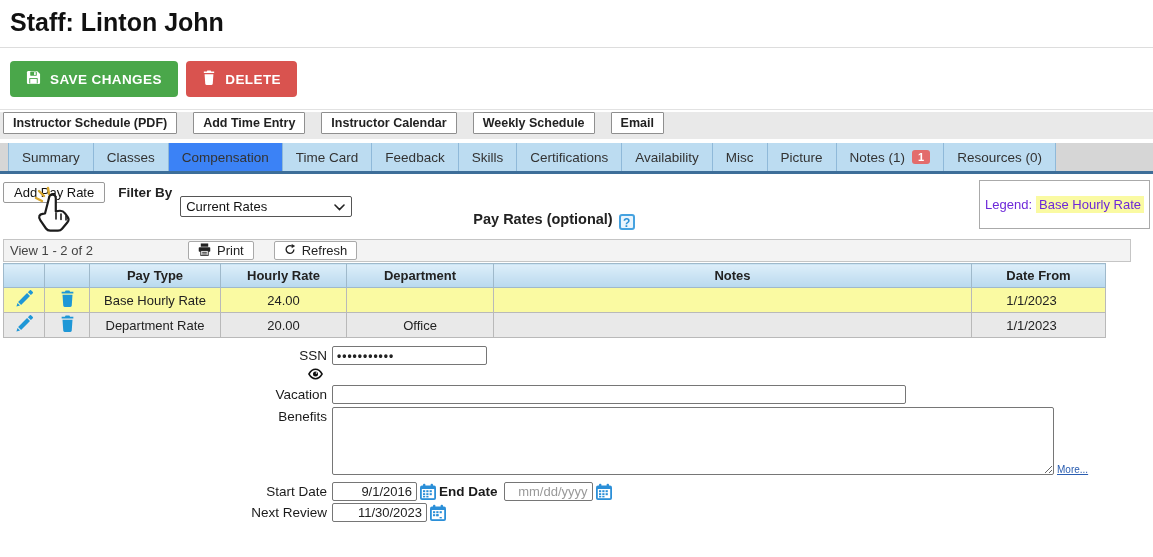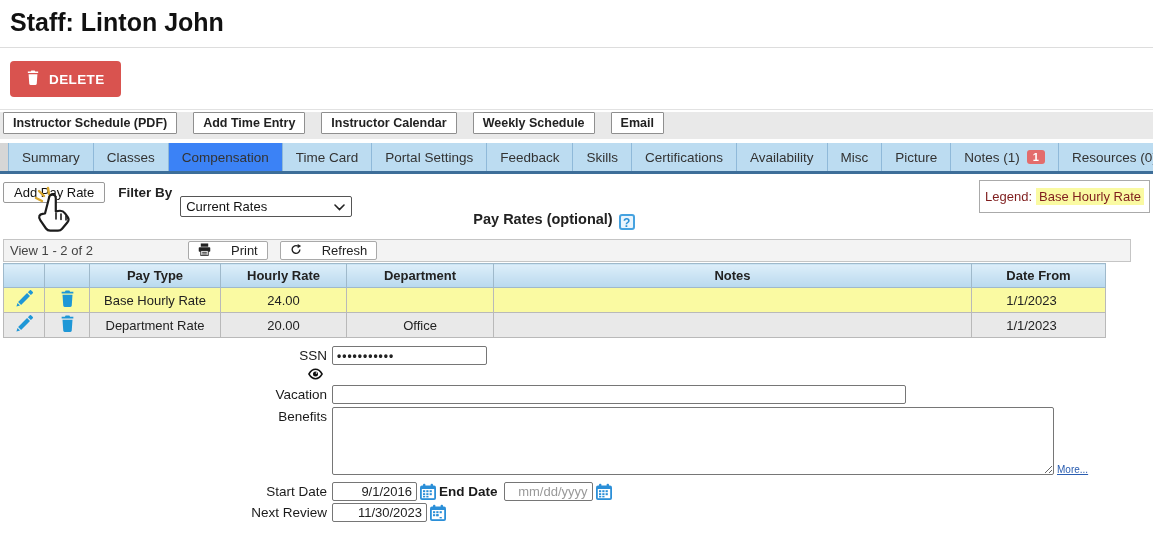--- a/index.html
+++ b/index.html
@@ -36,40 +36,40 @@
            padding:1px 6px; margin-left:7px; }
 
   
   .controls { position:relative; margin-top:6px; padding-left:3px; height:24px; display:flex; align-items:center; }
   .btn-addrate { background:#fdfdfd; border:1px solid #999; border-radius:2px; font-family:inherit;
                  font-size:13px; color:#111; padding:2px 10px; height:21px; cursor:pointer; }
   .filter-label { font-size:13.5px; font-weight:600; color:#222; margin:0 8px 0 13px; }
   .select-box { display:inline-flex; align-items:center; justify-content:space-between; border:1px solid #555;
                 border-radius:2px; background:#fff; height:21px; padding:0 6px 0 5px; font-size:13px; color:#111; cursor:pointer;margin-top:28px; }
   .filter-select { width:172px; }
-  .legend { position:absolute; right:3px; top:0; border:1px solid #aaa; background:#fff; padding:8px 5px;
-            font-size:13px; color:#7f1d1d; }
+  .legend { position:absolute; right:3px; top:0; border:1px solid #aaa; background:#fff; padding:16px 5px;
+            font-size:13px; color:#6d28d9; }
   .legend .hl { background:#fafaa2; padding:1px 3px; margin-left:4px; }
   .hand-cursor { position:absolute; left:30px; top:6px; z-index:6; pointer-events:none; }
 
   
   .section-title { width:1102px; margin-left:3px; text-align:center; margin-top:7px;
                    font-size:14.5px; font-weight:bold; color:#222; }
   .help-icon { display:inline-block; width:16px; height:16px; line-height:14px; text-align:center;
                border:2px solid #45a2e0; border-radius:3px; background:#eaf5fd; color:#2b90d5;
                font-size:12px; font-weight:bold; margin-left:6px; vertical-align:-3px; cursor:pointer; }
 
   
   .grid { width:1128px; margin-left:3px; margin-top:9px; }
   .grid-toolbar { display:flex; align-items:center; background:#f3f3f3; border:1px solid #c5c5c5;
                   height:23px; padding-left:6px; }
   .view-text { font-size:13px; color:#444; width:178px; }
-  .tbtn { display:inline-flex; align-items:center; gap:20px; background:#fff; border:1px solid #a9a9a9;
+  .tbtn { display:inline-flex; align-items:center; gap:6px; background:#fff; border:1px solid #a9a9a9;
           border-radius:2px; font-family:inherit; font-size:13px; color:#222; padding:1px 9px;
-          height:19px; margin-right:12px; cursor:pointer; }
+          height:19px; margin-right:20px; cursor:pointer; }
 
   table.rates { border-collapse:collapse; width:1102px; table-layout:fixed; margin-top:1px; }
   table.rates th { background:linear-gradient(#ddeefa,#b9d9ee); border:1px solid #9fb9cb;
                    font-size:13px; font-weight:600; color:#222; height:24px; }
   table.rates td { border:1px solid #b9b9b9; font-size:13px; color:#222; height:25px; text-align:center; }
   tr.row-default td { background:#e9e9e9; }
   tr.row-highlight td { background:#fafaa2; }
   td.cell-date { text-align:right; padding-right:14px; }
   .cell-icon { cursor:pointer; display:inline-block; line-height:0; }
 
@@ -96,20 +96,32 @@
 </style>
 </head>
 <body>
 
 <div class="page">
 
   <div class="page-title">Staff: Linton John</div>
   <div class="divider"></div>
 
   <div class="actions">
+    <button class="btn-lg btn-save">
+      <span class="icn">
+        <svg width="15" height="15" viewBox="0 0 16 16">
+            <path fill="#fff" d="M1 2.5C1 1.7 1.7 1 2.5 1h9.3L15 4.2v9.3c0 .8-.7 1.5-1.5 1.5h-11C1.7 15 1 14.3 1 13.5v-11z"></path>
+            <rect x="4.5" y="1.5" width="7" height="4.5" rx="0.5" fill="#4aa74a"></rect>
+            <rect x="8.6" y="2.3" width="1.8" height="3" fill="#fff"></rect>
+            <rect x="3.5" y="8.5" width="9" height="6" rx="0.5" fill="#4aa74a"></rect>
+            <rect x="4.5" y="9.5" width="7" height="5" fill="#fff"></rect>
+          </svg>
+      </span>
+      <span>SAVE CHANGES</span>
+    </button>
     <button class="btn-lg btn-delete">
       <span class="icn">
         <svg width="14" height="15" viewBox="0 0 14 16">
             <path fill="#fff" d="M5.2 0.5h3.6l.6 1.2h3.1v1.6H1.5V1.7h3.1z"></path>
             <path fill="#fff" d="M2.3 4.5h9.4l-.7 10.2c0 .7-.6 1.3-1.3 1.3H4.3c-.7 0-1.3-.6-1.3-1.3z"></path>
           </svg>
       </span>
       <span>DELETE</span>
     </button>
   </div>
@@ -128,23 +140,20 @@
         <span>Summary</span>
       </div>
     <div class="tab">
         <span>Classes</span>
       </div>
     <div class="tab active">
         <span>Compensation</span>
       </div>
     <div class="tab">
         <span>Time Card</span>
-      </div>
-    <div class="tab">
-        <span>Portal Settings</span>
       </div>
     <div class="tab">
         <span>Feedback</span>
       </div>
     <div class="tab">
         <span>Skills</span>
       </div>
     <div class="tab">
         <span>Certifications</span>
       </div>

